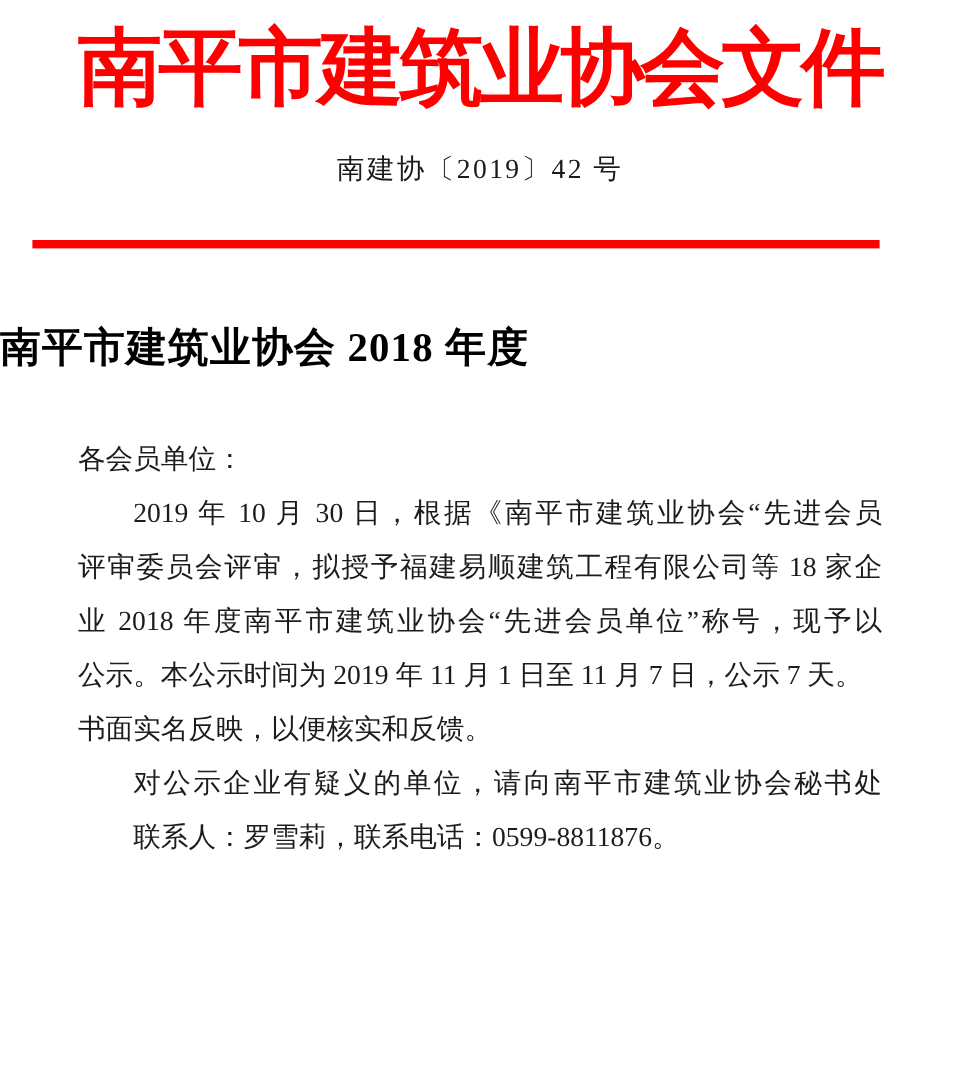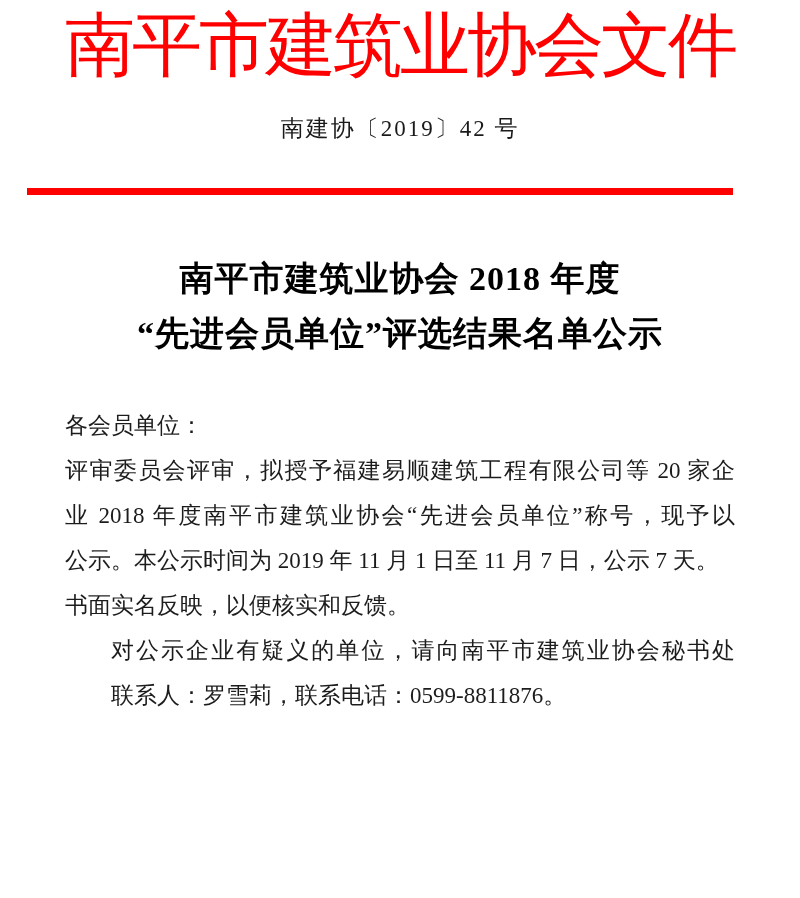--- a/index.html
+++ b/index.html
@@ -10,24 +10,25 @@
     overflow: hidden;
     font-family: "Liberation Serif", "DejaVu Serif", serif;
     color: var(--ink);
   }
   .page {
     width: 800px; height: 898px;
     background: #ffffff;
     position: relative;
   }
   .org-title {
+    margin-top: 12px;
     line-height: 92px;
     text-align: center;
     font-size: 70px;
-    font-weight: normal;
+    font-weight: bold;
     letter-spacing: -3px;
     color: var(--accent);
     white-space: nowrap;
   }
   .doc-number {
     margin-top: 24px;
     text-align: center;
     font-size: 23px;
     line-height: 26px;
     color: #1a1a1a;
@@ -35,21 +36,21 @@
   }
   .red-divider {
     margin-top: 46px;
     margin-left: 27px;
     width: 706px;
     height: 7px;
     background: var(--accent);
   }
   .doc-title {
     margin-top: 56px;
-    text-align: center;
+    text-align: left;
   }
   .title-line {
     font-size: 34px;
     font-weight: bold;
     line-height: 55px;
     color: #000000;
     letter-spacing: 1px;
     white-space: nowrap;
   }
   .doc-body {
@@ -75,27 +76,27 @@
   <div>
     <h1 class="org-title">南平市建筑业协会文件</h1>
 
     <div class="doc-number">南建协〔2019〕42 号</div>
 
     <div class="red-divider"></div>
   </div>
 
   <div class="doc-title">
     <div class="title-line">南平市建筑业协会 2018 年度</div>
-    <div class="title-line">“先进会员单位”评选结果名单公示</div>
   </div>
 
   <div class="doc-body">
 
   <div class="body-line">各会员单位：</div>
-      <div class="body-line justify">评审委员会评审，拟授予福建易顺建筑工程有限公司等 20 家企</div>
+      <div class="body-line indent justify">2019 年 10 月 30 日，根据《南平市建筑业协会“先进会员</div>
+      <div class="body-line justify">评审委员会评审，拟授予福建易顺建筑工程有限公司等 18 家企</div>
       <div class="body-line justify">业 2018 年度南平市建筑业协会“先进会员单位”称号，现予以</div>
       <div class="body-line">公示。本公示时间为 2019 年 11 月 1 日至 11 月 7 日，公示 7 天。</div>
       <div class="body-line">书面实名反映，以便核实和反馈。</div>
       <div class="body-line indent justify">对公示企业有疑义的单位，请向南平市建筑业协会秘书处</div>
       <div class="body-line indent">联系人：罗雪莉，联系电话：0599-8811876。</div>
     </div>
 
 </div>
 
 </body></html>

